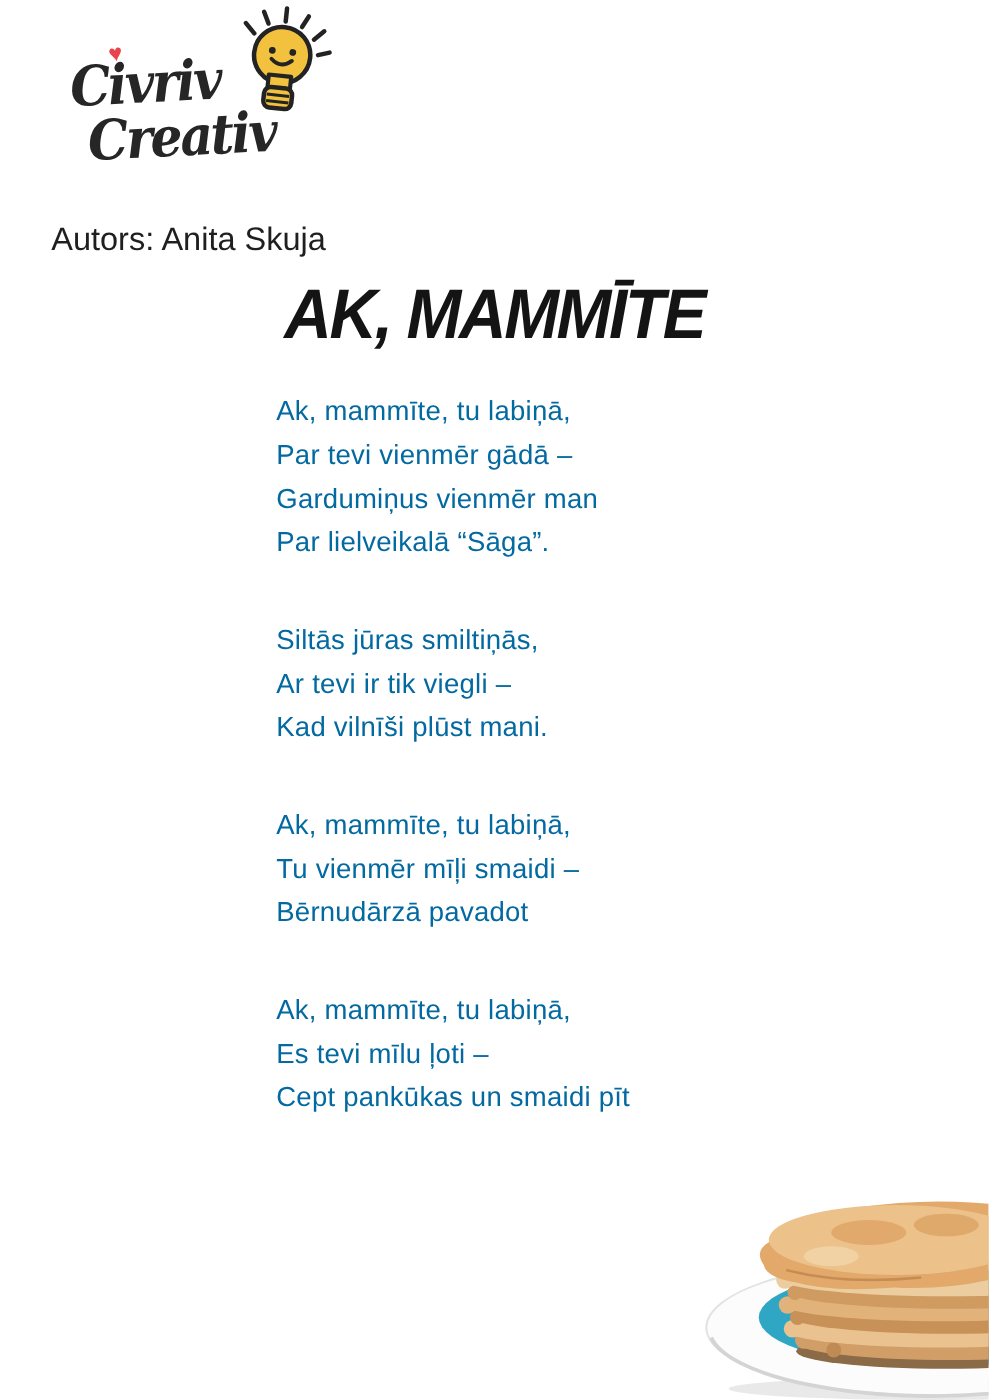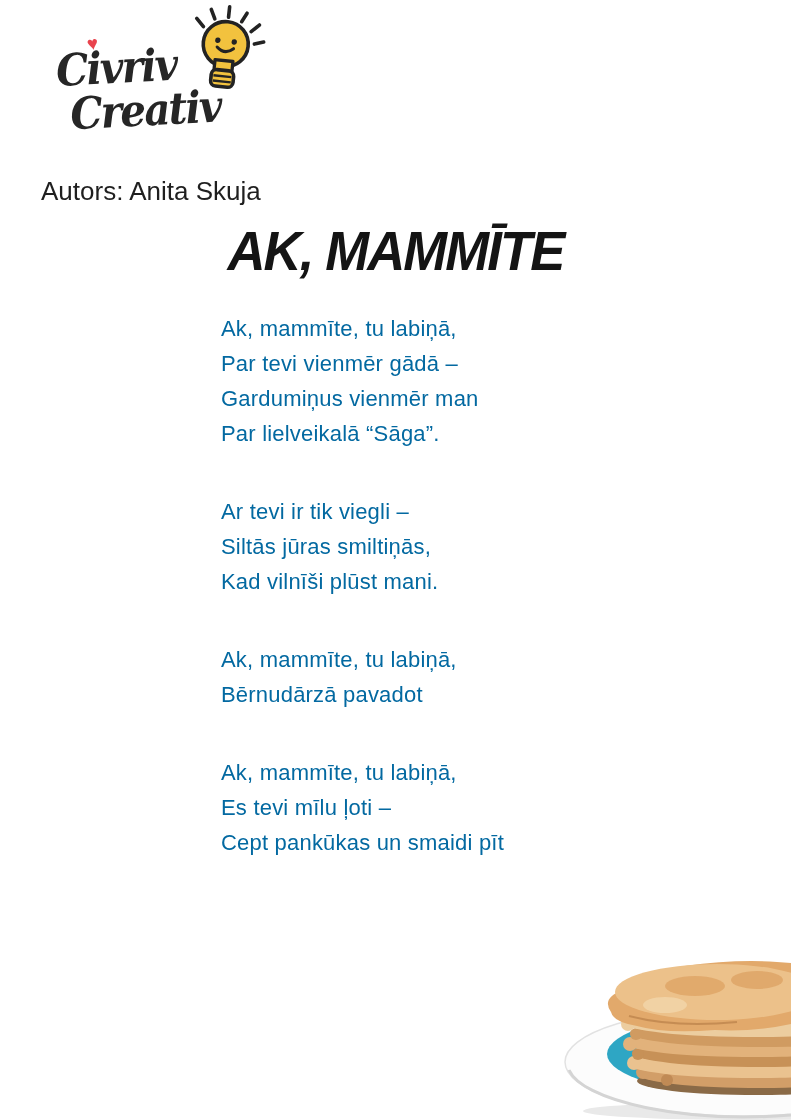--- a/index.html
+++ b/index.html
@@ -118,26 +118,27 @@
   <h1 class="title">AK, MAMMĪTE</h1>
 
   <div class="poem">
       <div class="stanza">
         <div class="poem-line">Ak, mammīte, tu labiņā,</div>
         <div class="poem-line">Par tevi vienmēr gādā –</div>
         <div class="poem-line">Gardumiņus vienmēr man</div>
         <div class="poem-line">Par lielveikalā “Sāga”.</div>
       </div>
       <div class="stanza">
+        <div class="poem-line">Siltās jūras smiltiņās,</div>
         <div class="poem-line">Ar tevi ir tik viegli –</div>
-        <div class="poem-line">Siltās jūras smiltiņās,</div>
         <div class="poem-line">Kad vilnīši plūst mani.</div>
       </div>
       <div class="stanza">
         <div class="poem-line">Ak, mammīte, tu labiņā,</div>
+        <div class="poem-line">Tu vienmēr mīļi smaidi –</div>
         <div class="poem-line">Bērnudārzā pavadot</div>
       </div>
       <div class="stanza">
         <div class="poem-line">Ak, mammīte, tu labiņā,</div>
         <div class="poem-line">Es tevi mīlu ļoti –</div>
         <div class="poem-line">Cept pankūkas un smaidi pīt</div>
       </div>
     </div>
 
   <svg class="pancakes" viewBox="0 0 246 170">

